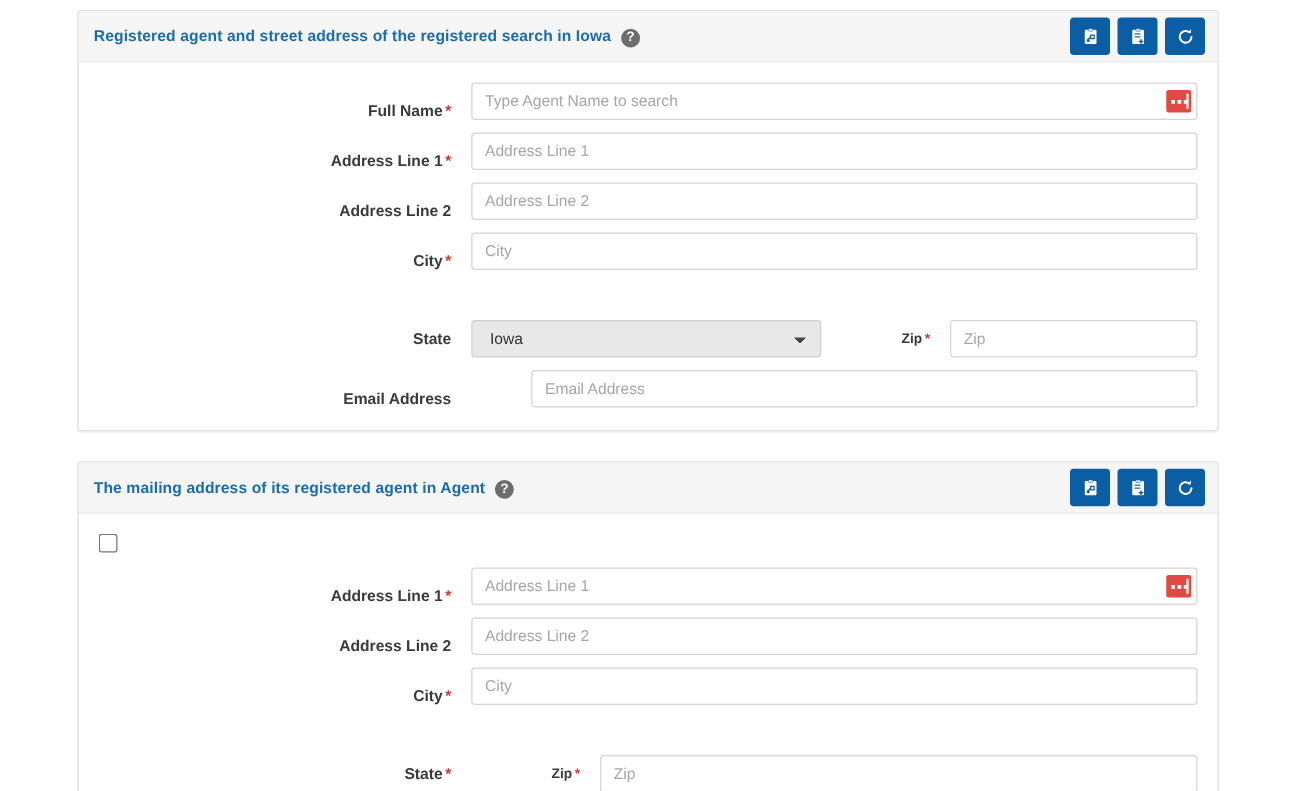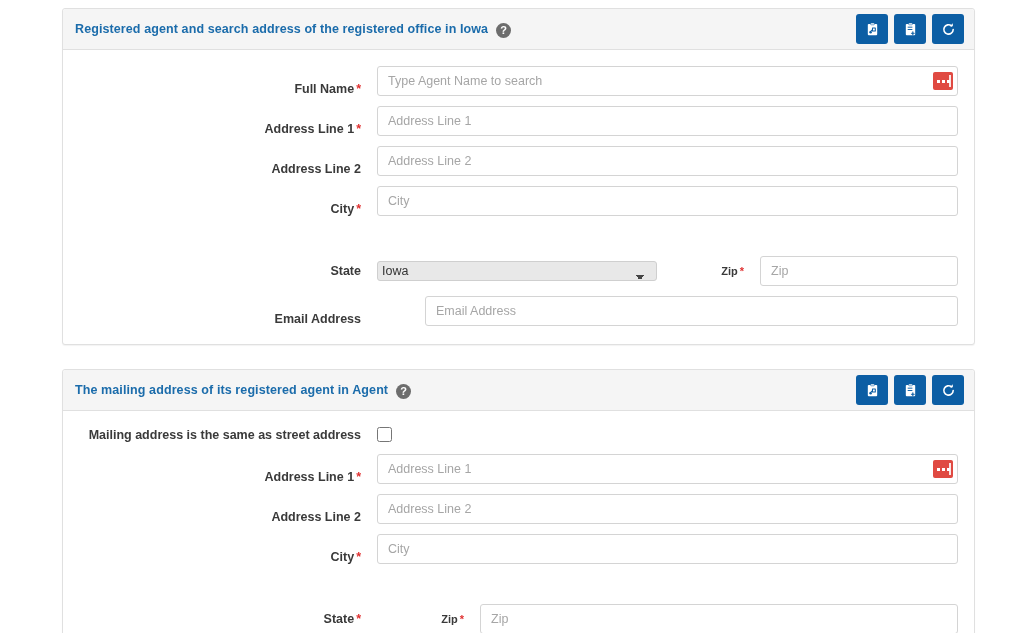--- a/index.html
+++ b/index.html
@@ -170,25 +170,25 @@
     right: 2px;
     top: 3px;
     width: 2px;
     height: 12px;
     background: #ffffff;
     opacity: 0.85;
   }
 
   select.sel {
     width: 280px;
-    height: 20px;
+    height: 30px;
     box-sizing: border-box;
     border: 1px solid #cccccc;
     border-radius: 3px;
-    padding: 0 4px;
+    padding: 0 14px;
     font-family: "Liberation Sans", sans-serif;
     font-size: 12.5px;
     color: #333333;
     background: #ffffff;
     outline: none;
     -webkit-appearance: none;
     -moz-appearance: none;
     appearance: none;
     background-image:
       linear-gradient(45deg, transparent 50%, #444 50%),
@@ -246,21 +246,21 @@
     cursor: pointer;
   }
 </style>
 </head>
 <body>
 
 <div class="page">
 
   <section class="panel">
     <div class="panel-heading">
-      <span class="panel-title">Registered agent and search address of the registered office in Iowa</span>
+      <span class="panel-title">Registered agent and street address of the registered search in Iowa</span>
       <span class="help-icon">?</span>
 
       <div class="panel-actions">
         <button class="btn-icon">
           <svg width="15" height="15" viewBox="0 0 16 16">
             <rect x="3" y="2" width="10" height="12" rx="1" fill="#ffffff"></rect>
             <rect x="6" y="1" width="4" height="2" rx="0.6" fill="#ffffff" stroke="#0c5ea4" stroke-width="0.6"></rect>
             <path d="M5 11 L8 8 L8 9.5 L11 9.5 L11 6.5 L8 6.5 L8 8" fill="none" stroke="#0c5ea4" stroke-width="1.1" stroke-linejoin="round"></path>
             <circle cx="6" cy="11" r="1.3" fill="#0c5ea4"></circle>
           </svg>
@@ -386,21 +386,20 @@
             <path d="M13 8 A5 5 0 1 1 11.2 4.1" fill="none" stroke="#ffffff" stroke-width="1.7" stroke-linecap="round"></path>
             <path d="M12.6 1.4 L12.6 4.6 L9.4 4.6 Z" fill="#ffffff"></path>
           </svg>
         </button>
       </div>
     </div>
 
     <div class="panel-body">
 
       <div class="check-row">
-        <div class="check-label">Mailing address is the same as street address</div>
         <input class="chk" type="checkbox" style="">
       </div>
 
       <div class="form-row">
         <div class="form-label">
           <span>Address Line 1</span><span class="req">*</span>
         </div>
         <div class="field-wrap">
           <input class="txt has-icon" type="text" placeholder="Address Line 1" style="">
           <button class="inline-icon-btn">

